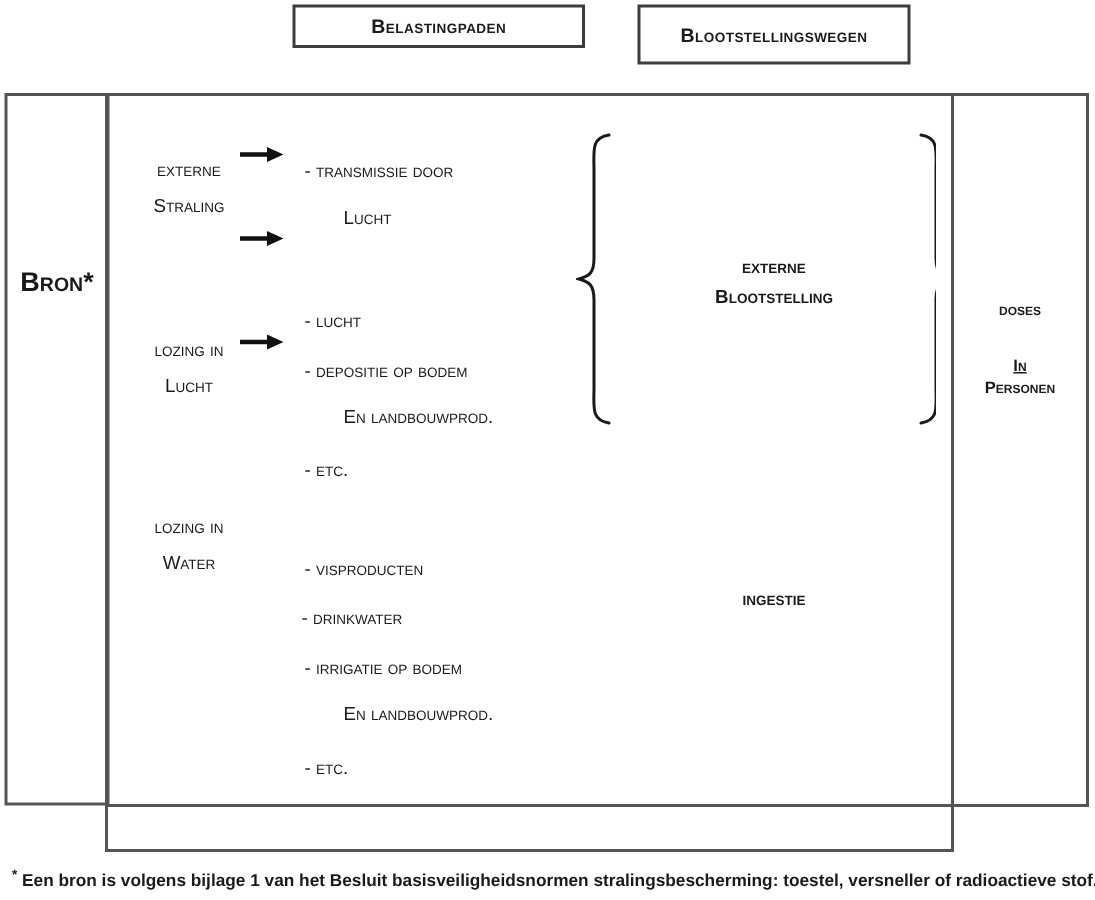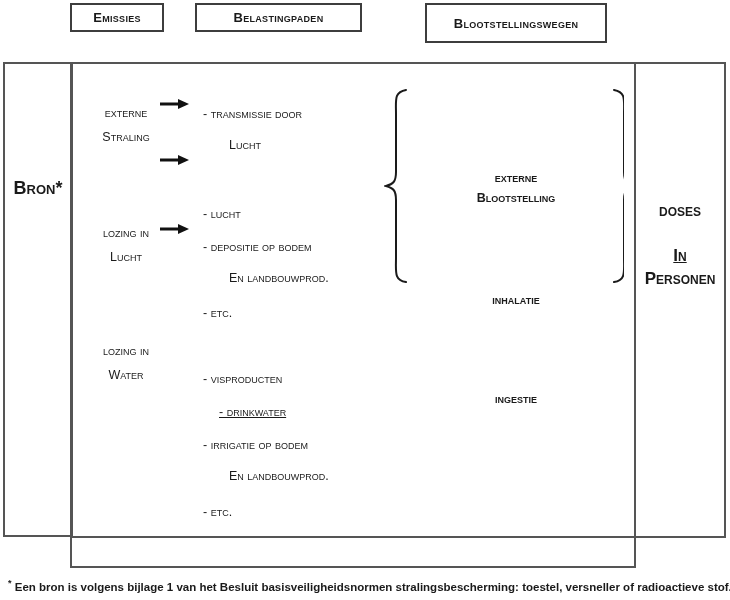--- a/index.html
+++ b/index.html
@@ -39,21 +39,21 @@
     line-height: 1;
   }
   
   .sc {
     font-variant: small-caps;
     text-transform: lowercase;
   }
   .sc::first-letter { text-transform: uppercase; }
 
   #hdr-emissies      { left: 70px;  top: 3px;  width: 94px;  height: 29px; }
-  #hdr-belastingpaden{ left: 195px; top: 3px;  width: 167px; height: 29px; }
+  #hdr-belastingpaden{ left: 195px; top: 3px;  width: 195px; height: 29px; }
   #hdr-blootwegen    { left: 425px; top: 3px;  width: 182px; height: 40px; border-width:2px; }
 
   #hdr-emissies .cap       { font-size: 13px; }
   #hdr-belastingpaden .cap { font-size: 13px; }
   #hdr-blootwegen .cap     { font-size: 13px; }
 
   
   .frame {
     position: absolute;
     border: 2px solid #555;
@@ -84,21 +84,21 @@
 
   #bron-label {
     left: 3px; top: 176px; width: 70px;
     text-align: center;
     font-size: 18px;
   }
 
   #doses-title {
     left: 634px; top: 200px; width: 92px;
     text-align: center;
-    font-size: 17px;
+    font-size: 11px;
   }
   #doses-title .l2 { display:block; margin-top: 22px; text-decoration: underline; }
   #doses-title .l3 { display:block; }
 
   #routes-label {
     left: 70px; top: 538px; width: 566px;
     text-align: center;
     font-size: 14px;
     padding-top: 5px;
   }
@@ -163,23 +163,20 @@
     line-height: 1.2;
     white-space: nowrap;
   }
   #footnote .star { vertical-align: super; font-size: 9px; }
 </style>
 </head>
 <body>
 
 <div class="stage">
 
-  <div class="hdr-box" id="hdr-emissies">
-    <span class="cap sc">Emissies</span>
-  </div>
 
   <div class="hdr-box" id="hdr-belastingpaden">
     <span class="cap sc">Belastingpaden</span>
   </div>
 
   <div class="hdr-box" id="hdr-blootwegen">
     <span class="cap sc">Blootstellingswegen</span>
   </div>
 
   <div class="frame" id="frame-bron"></div>
@@ -244,21 +241,21 @@
   </div>
 
   <div class="path-item" style="left:203px; top:307px;">
     <span class="sc">- etc.</span>
   </div>
 
   <div class="path-item" style="left:203px; top:373px;">
     <span class="sc">- Visproducten</span>
   </div>
 
-  <div class="path-item" style="left:219px; top:406px;text-decoration:underline;">
+  <div class="path-item" style="left:201px; top:406px;">
     <span class="sc">- Drinkwater</span>
   </div>
 
   <div class="path-item" style="left:203px; top:439px;">
     <span class="sc">- Irrigatie op Bodem</span>
     <span class="cont sc">en Landbouwprod.</span>
   </div>
 
   <div class="path-item" style="left:203px; top:506px;">
     <span class="sc">- etc.</span>
@@ -274,23 +271,20 @@
     <svg width="36" height="196" viewBox="0 0 36 196" aria-hidden="true">
       <path d="M14 2 C2 4, 4 12, 4 26 L4 84 C4 94, 1 96, -6 98 C1 100, 4 102, 4 112 L4 170 C4 184, 2 192, 14 194" fill="none" stroke="#1a1a1a" stroke-width="2" stroke-linecap="round" transform="translate(20,0) scale(-1,1) translate(-20,0)"></path>
     </svg>
   </div>
 
   <div class="route" style="left:424px; top:168px; width:184px;">
     <span class="sc">Externe</span>
     <span class="l2 sc">blootstelling</span>
   </div>
 
-  <div class="route" style="left:424px; top:290px; width:184px;">
-    <span class="sc">Inhalatie</span>
-  </div>
 
   <div class="route" style="left:424px; top:389px; width:184px;">
     <span class="sc">Ingestie</span>
   </div>
 
 
   <div id="footnote">
     <span class="star">*</span><span> Een bron is volgens bijlage 1 van het Besluit basisveiligheidsnormen stralingsbescherming: toestel, versneller of radioactieve stof.</span>
   </div>
 

